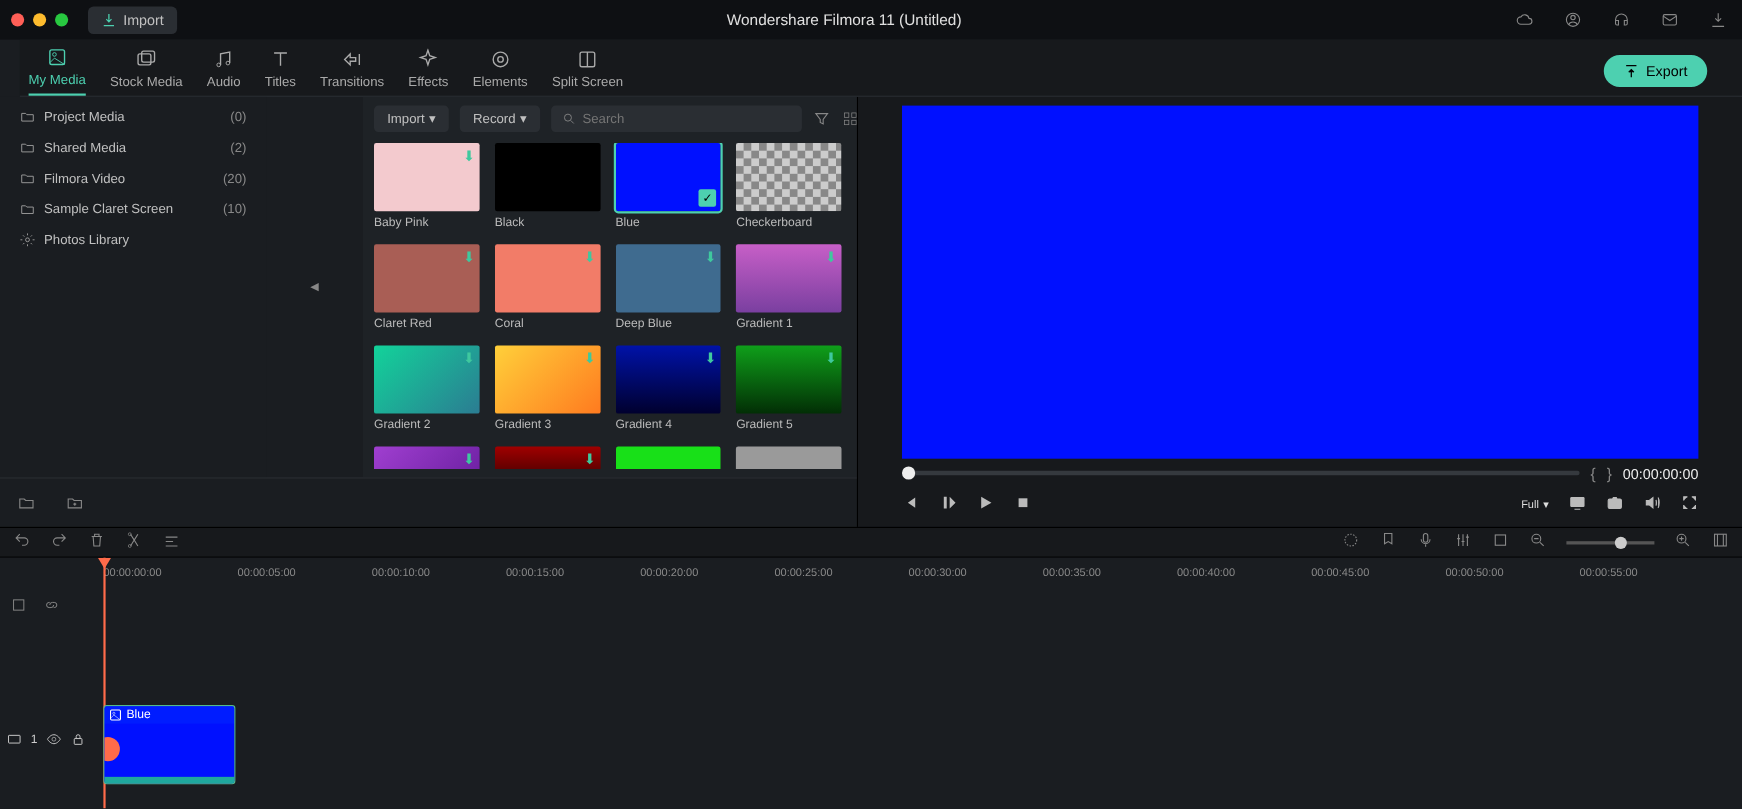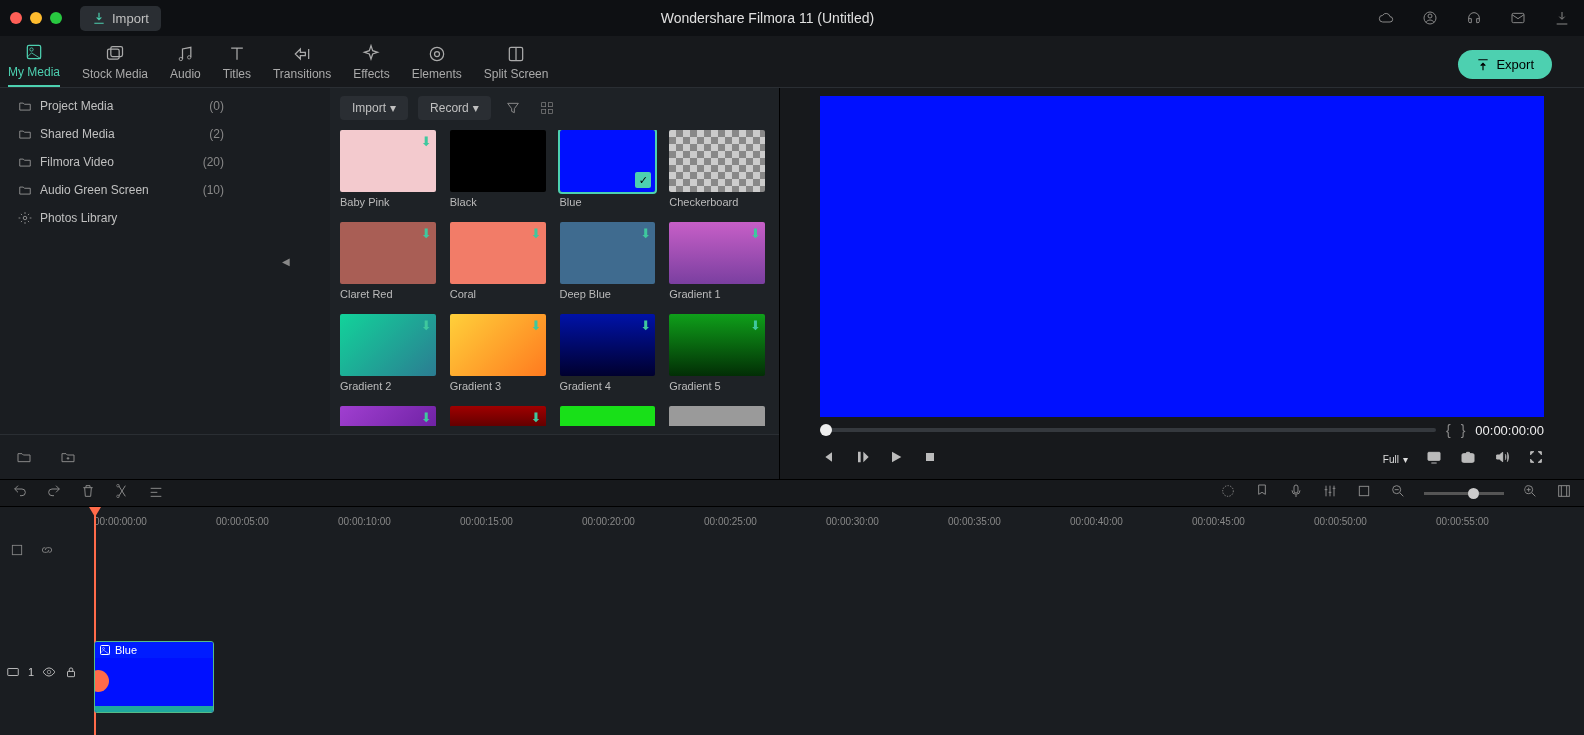--- a/index.html
+++ b/index.html
@@ -6,21 +6,21 @@
 body { background: #1a1d21; color: #c0c0c0; width: 1584px; height: 735px; overflow: hidden; display: flex; flex-direction: column; }
 .titlebar { height: 36px; background: #0e1013; display: flex; align-items: center; padding: 0 10px; }
 .traffic { display: flex; gap: 8px; margin-right: 18px; }
 .traffic span { width: 12px; height: 12px; border-radius: 50%; display: block; }
 .tr-close { background: #ff5f57; } .tr-min { background: #febc2e; } .tr-max { background: #28c840; }
 .import-btn { background: #2a2e33; border-radius: 5px; padding: 5px 12px; display: flex; align-items: center; gap: 6px; font-size: 13px; }
 .import-btn svg { width: 14px; height: 14px; stroke: #4dd0b0; }
 .title { flex: 1; text-align: center; font-size: 14px; color: #e0e0e0; }
 .titlebar-right { display: flex; gap: 20px; align-items: center; }
 .titlebar-right svg { width: 18px; height: 18px; stroke: #888; fill: none; }
-.tabs-row { height: 52px; background: #17191c; display: flex; align-items: flex-end; padding: 0 8px; gap: 22px; border-bottom: 1px solid #2a2e33; }
+.tabs-row { height: 52px; background: #17191c; display: flex; align-items: flex-end; padding: 0 8px; gap: 22px; border-bottom: 1px solid #2a2e33; margin-left: 18px; }
 .tab-item { display: flex; flex-direction: column; align-items: center; gap: 3px; padding-bottom: 6px; font-size: 12px; color: #aaa; cursor: pointer; }
 .tab-item.active { color: #4dd0b0; border-bottom: 2px solid #4dd0b0; }
 .tab-item svg { width: 20px; height: 20px; stroke: currentColor; fill: none; }
 .export-btn { margin-left: auto; margin-right: 24px; margin-bottom: 8px; background: #4dd0b0; color: #000; padding: 7px 18px; border-radius: 18px; font-size: 13px; font-weight: 500; display: flex; align-items: center; gap: 6px; }
 .export-btn svg { width: 14px; height: 14px; stroke: #000; }
 .main { flex: 1; display: flex; overflow: hidden; }
 .left-panel { width: 780px; display: flex; flex-direction: column; border-right: 1px solid #000; }
 .preview-panel { flex: 1; display: flex; flex-direction: column; background: #17191c; }
 .media-area { flex: 1; display: flex; overflow: hidden; gap: 40px; }
 .sidebar { width: 242px; background: #1a1d21; padding: 4px 8px; font-size: 12px; }
@@ -211,21 +211,21 @@
               <svg viewBox="0 0 24 24">
                 <path d="M3 7h6l2 2h10v10H3z" stroke-width="1.5"></path>
               </svg>
               <span>Filmora Video</span>
               <span class="sb-count">(20)</span>
             </div>
             <div class="sb-item">
               <svg viewBox="0 0 24 24">
                 <path d="M3 7h6l2 2h10v10H3z" stroke-width="1.5"></path>
               </svg>
-              <span>Audio Green Screen</span>
+              <span>Sample Claret Screen</span>
               <span class="sb-count">(10)</span>
             </div>
             <div class="sb-item">
               <svg viewBox="0 0 24 24">
                 <circle cx="12" cy="12" r="3" stroke-width="1.5"></circle>
                 <path d="M12 2v3M12 19v3M4 12H1M23 12h-3M5 5l2 2M17 17l2 2M5 19l2-2M17 7l2-2" stroke-width="1.5"></path>
               </svg>
               <span>Photos Library</span>
             </div>
           </div>
@@ -234,20 +234,27 @@
       <div class="grid-area">
         <div class="grid-toolbar">
           <div class="drop-btn">
               <span>Import</span> 
               <span>▾</span>
             </div>
           <div class="drop-btn">
               <span>Record</span> 
               <span>▾</span>
             </div>
+          <div class="search-box">
+            <svg viewBox="0 0 24 24" width="14" height="14" stroke="#888" fill="none">
+                <circle cx="10" cy="10" r="6" stroke-width="1.5"></circle>
+                <path d="M15 15l5 5" stroke-width="1.5"></path>
+              </svg>
+            <input placeholder="Search" style="">
+          </div>
           <div class="icon-btn">
               <svg viewBox="0 0 24 24">
                 <path d="M4 5h16l-6 8v6l-4-2v-4z" stroke-width="1.5"></path>
               </svg>
             </div>
           <div class="icon-btn">
               <svg viewBox="0 0 24 24">
                 <rect x="4" y="4" width="6" height="6"></rect>
                 <rect x="14" y="4" width="6" height="6"></rect>
                 <rect x="4" y="14" width="6" height="6"></rect>

